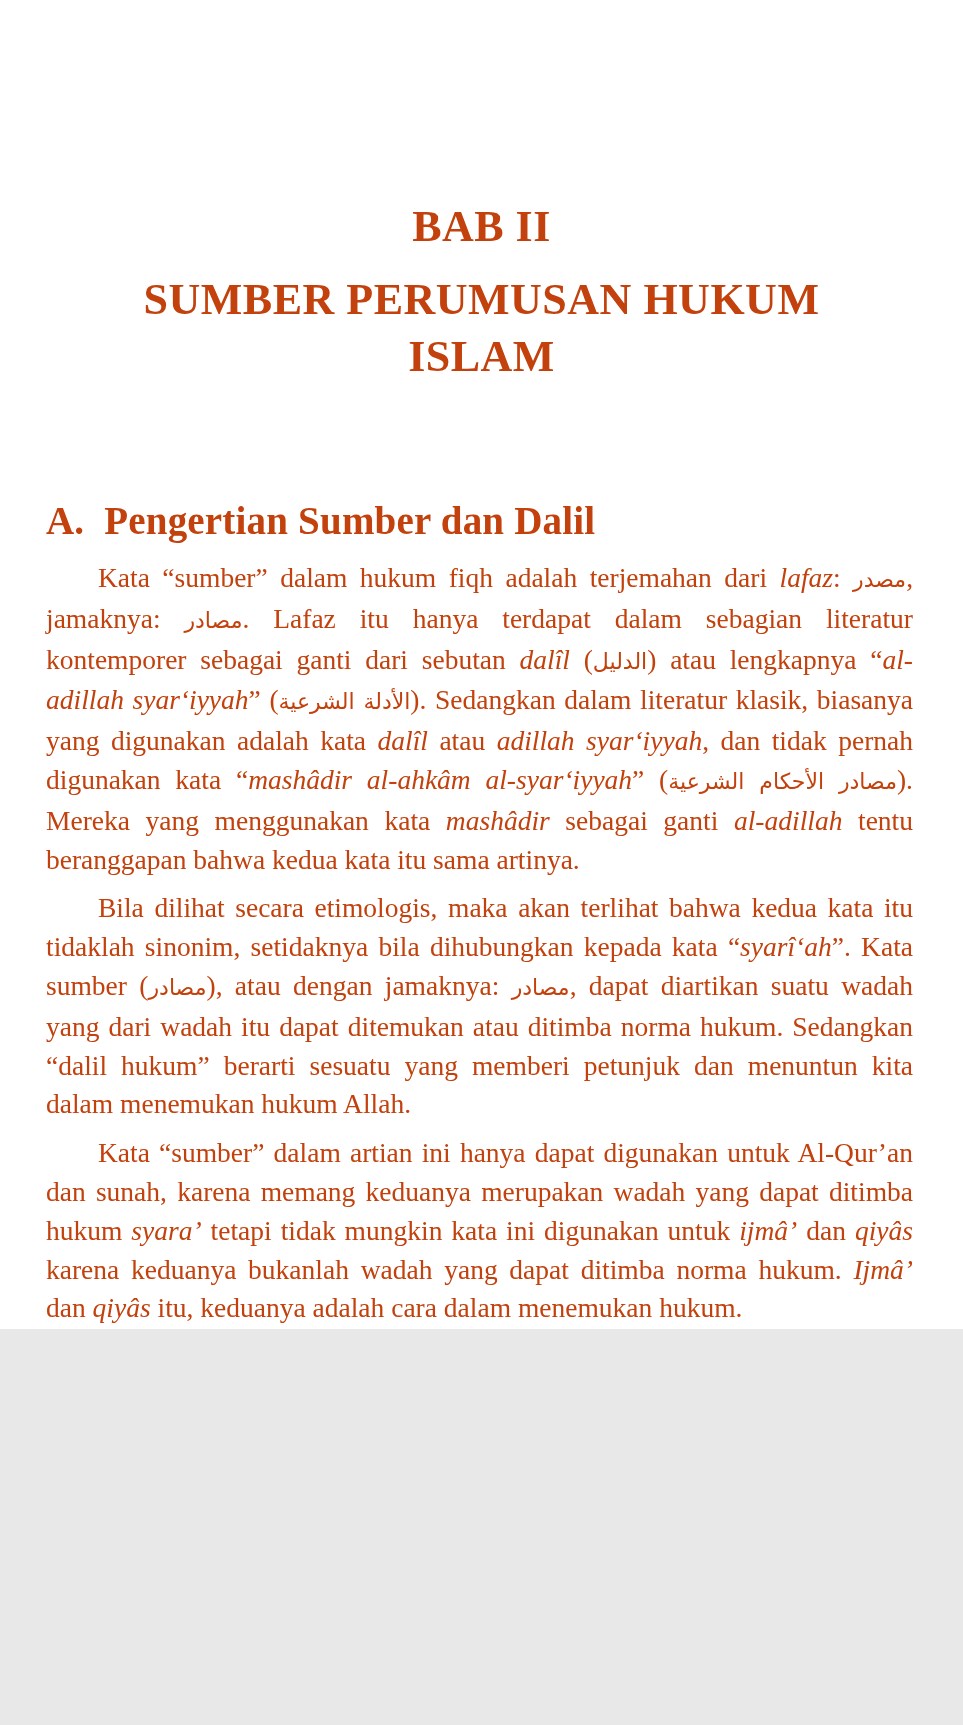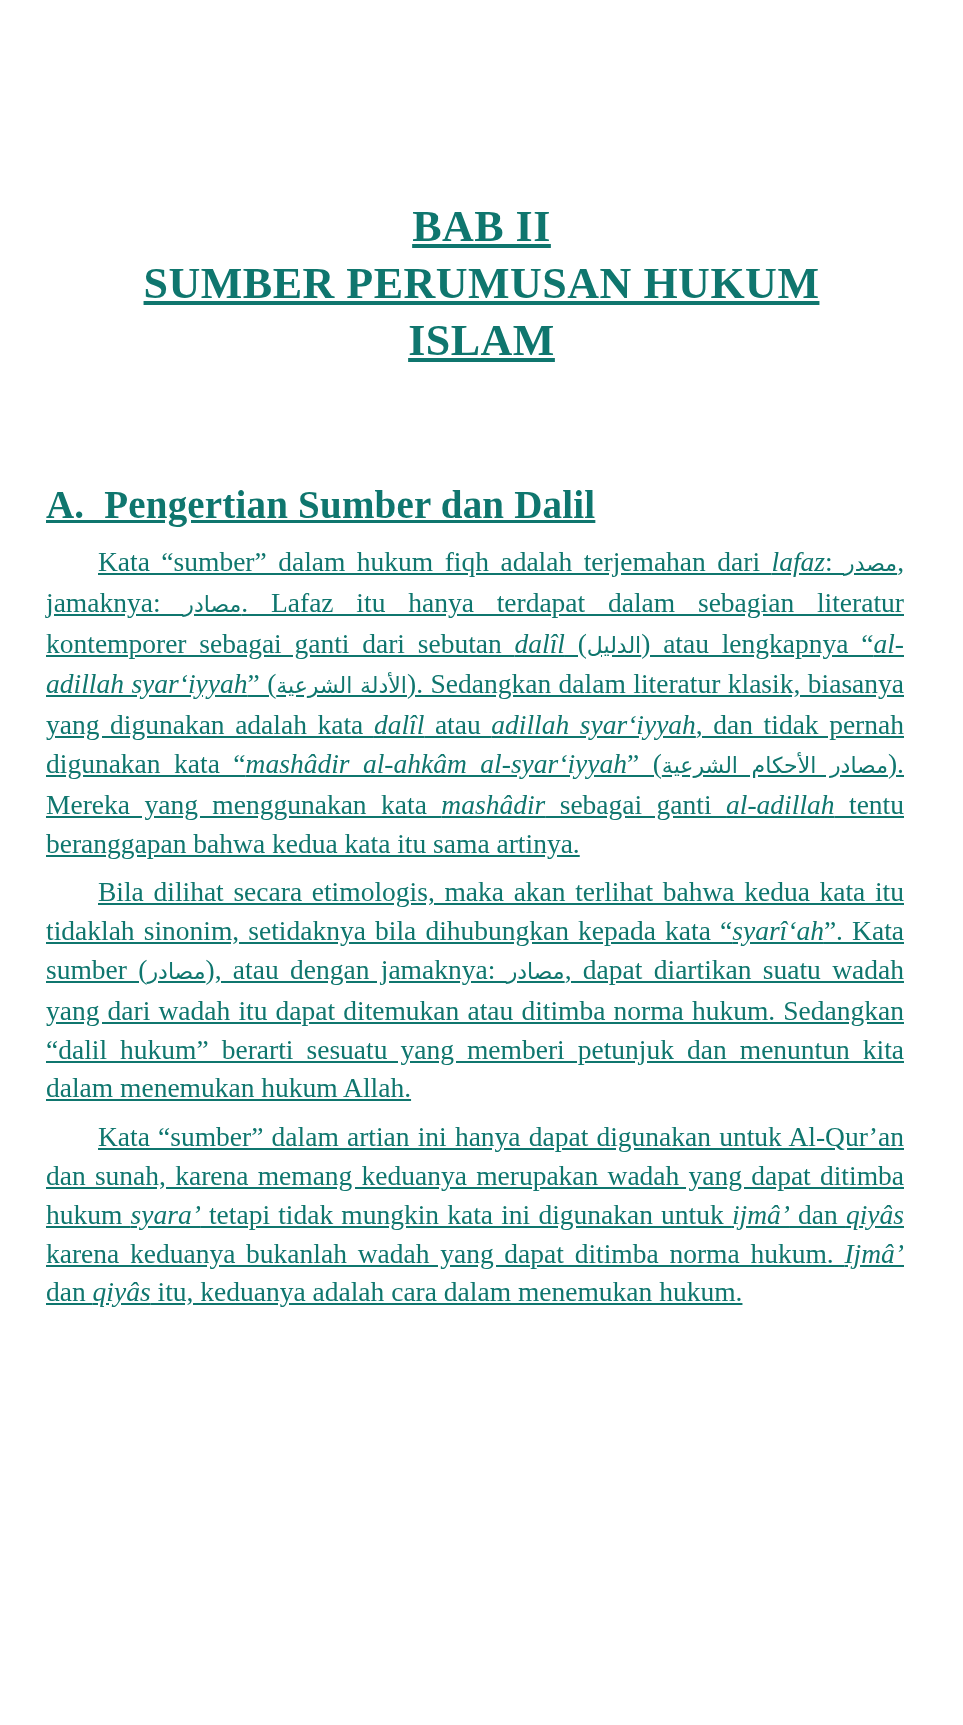--- a/index.html
+++ b/index.html
@@ -1,47 +1,46 @@
 <!DOCTYPE html>
 <html><head>
 <meta charset="utf-8">
 <style>
   html, body { margin: 0; padding: 0; background: #e8e8e8; }
   .page {
     position: relative;
     width: 963px;
-    height: 1725px;
+    height: 1329px;
     margin: 0 auto;
     background: #ffffff;
-    color: #0f766e;
+    color: #c2410c;
     font-family: "Liberation Serif", serif;
     box-sizing: border-box;
     padding: 198px 46px 0 46px;
     overflow: hidden;
-    text-decoration: underline;
   }
   .chapter-title {
     margin: 0;
     text-align: center;
     font-weight: bold;
     font-size: 44px;
     line-height: 57px;
     letter-spacing: 0.5px;
   }
   .chapter-title .t1 { display: block; }
-  .chapter-title .t2 { display: block; max-width: 800px; margin: 0 auto; }
+  .chapter-title .t2 { display: block; max-width: 800px; margin: 16px auto; }
   .section-heading {
     margin: 116px 0 18px 0;
     font-weight: bold;
     font-size: 39px;
     line-height: 40px;
     letter-spacing: 0.2px;
   }
   .body-para {
-    margin: 0 13px 10px 0;
+    margin: 0 4px 10px 0;
     font-size: 27.5px;
     line-height: 38.8px;
     text-align: justify;
     text-indent: 52px;
   }
   .body-para span.it { font-style: italic; }
   .body-para span.ar {
     font-family: "DejaVu Sans", sans-serif;
     font-size: 0.8em;
     unicode-bidi: embed;

